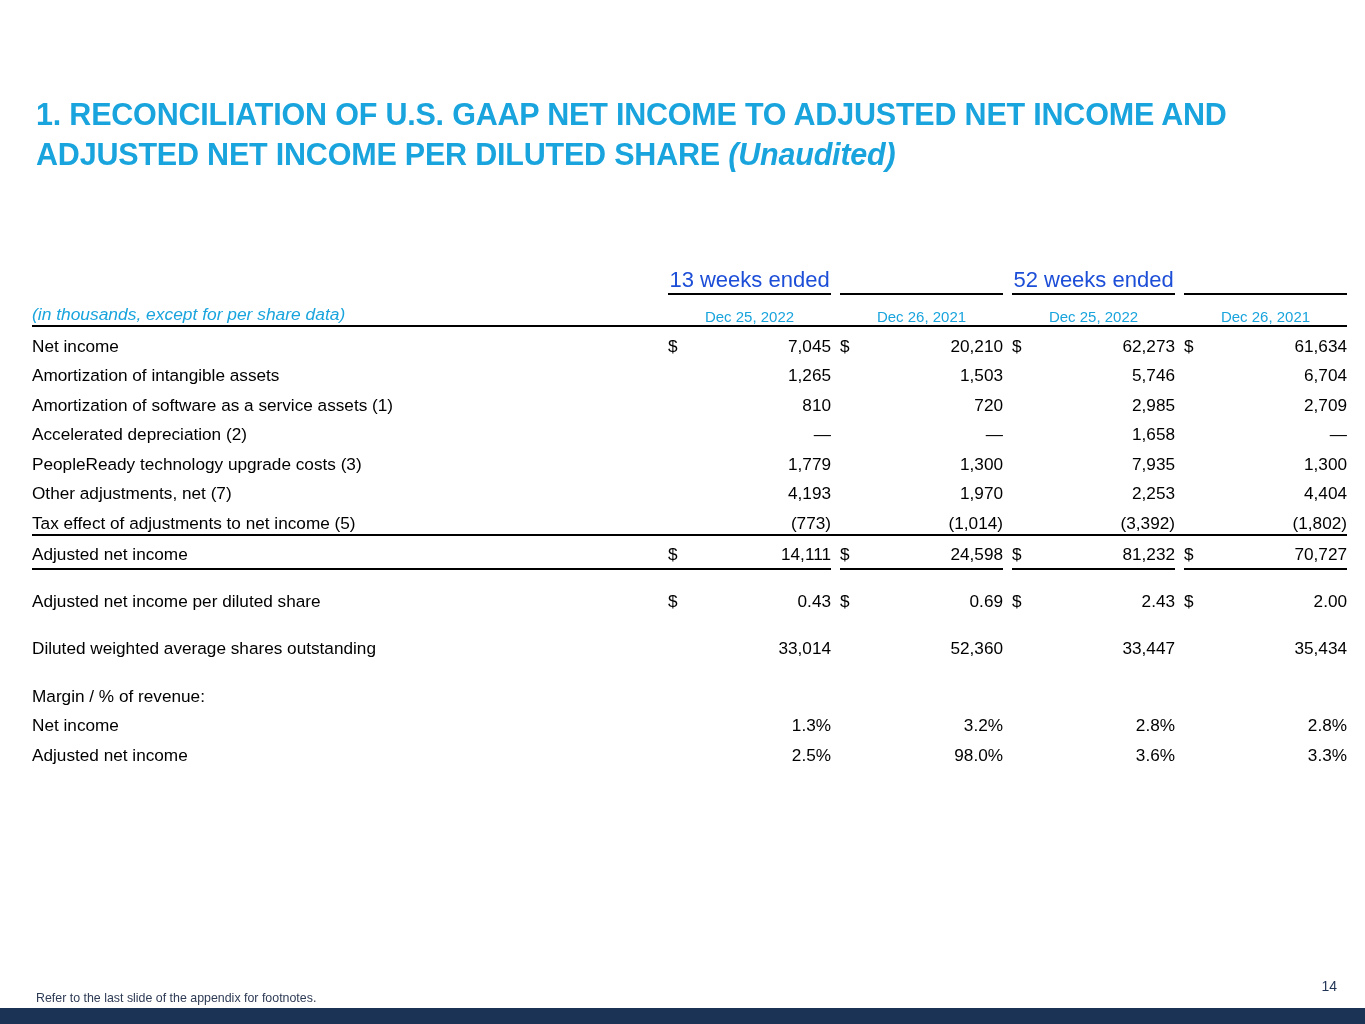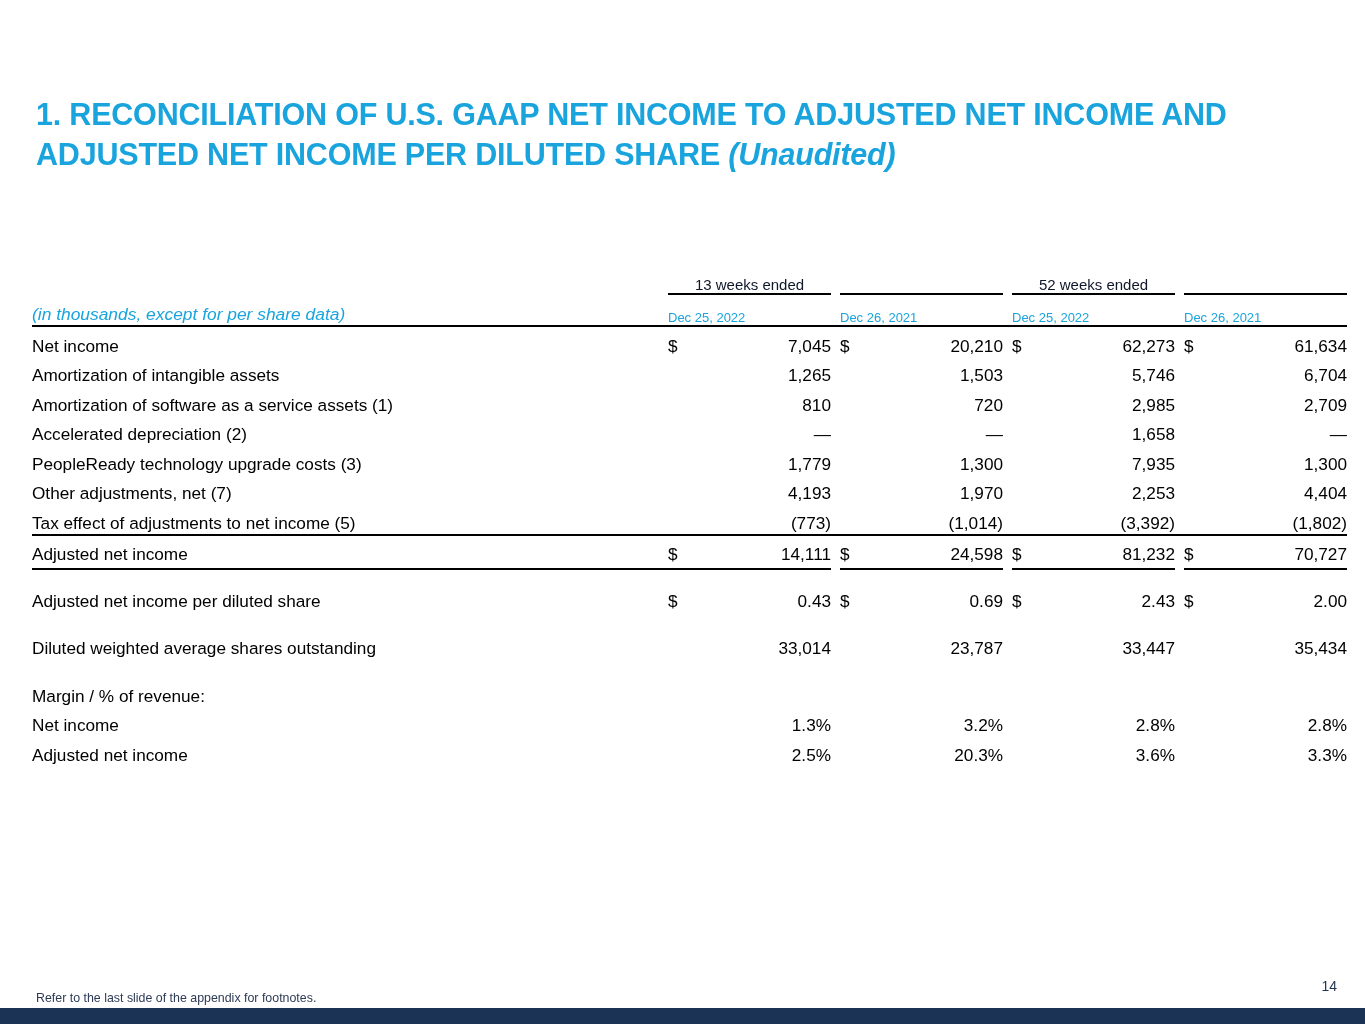--- a/index.html
+++ b/index.html
@@ -79,36 +79,37 @@
   .num {
     text-align: right;
     padding-right: 4px;
     white-space: nowrap;
   }
 
   tr.datarow td { height: 29.5px; }
 
   
   .grp-head {
-    color: #0f172a;
+    color: #1d4ed8;
+    font-weight: bold;
+    text-align: center;
+    font-size: 22px;
+    height: 28px;
+    vertical-align: bottom;
+    padding-bottom: 3px;
+  }
+  .grp-rule {
+    border-bottom: 2.2px solid #000000;
+  }
+
+  .col-head {
+    color: #19A4DD;
     font-weight: bold;
     text-align: center;
     font-size: 15px;
-    height: 28px;
-    vertical-align: bottom;
-    padding-bottom: 3px;
-  }
-  .grp-rule {
-    border-bottom: 2.2px solid #000000;
-  }
-
-  .col-head {
-    color: #19A4DD;
-    font-weight: bold;
-    font-size: 13px;
     height: 30px;
     vertical-align: bottom;
     padding-bottom: 4px;
   }
   .units-head {
     color: #19A4DD;
     font-weight: bold;
     font-style: italic;
     text-align: left;
     font-size: 17.4px;
@@ -375,21 +376,21 @@
         <tr class="spacer-md">
             <td colspan="12"></td>
           </tr>
 
         <tr class="datarow">
           <td class="lbl bold">Diluted weighted average shares outstanding</td>
           <td class="cur bold"></td>
           <td class="num bold">33,014</td>
           <td></td>
           <td class="cur"></td>
-          <td class="num">23,787</td>
+          <td class="num">52,360</td>
           <td></td>
           <td class="cur bold"></td>
           <td class="num bold">33,447</td>
           <td></td>
           <td class="cur"></td>
           <td class="num">35,434</td>
         </tr>
 
         <tr class="spacer-md">
             <td colspan="12"></td>
@@ -414,21 +415,21 @@
           <td class="cur"></td>
           <td class="num">2.8%</td>
         </tr>
 
         <tr class="datarow">
           <td class="lbl indent2">Adjusted net income</td>
           <td class="cur"></td>
           <td class="num bold">2.5%</td>
           <td></td>
           <td class="cur"></td>
-          <td class="num">20.3%</td>
+          <td class="num">98.0%</td>
           <td></td>
           <td class="cur"></td>
           <td class="num bold">3.6%</td>
           <td></td>
           <td class="cur"></td>
           <td class="num">3.3%</td>
         </tr>
 
       </tbody>
     </table>

